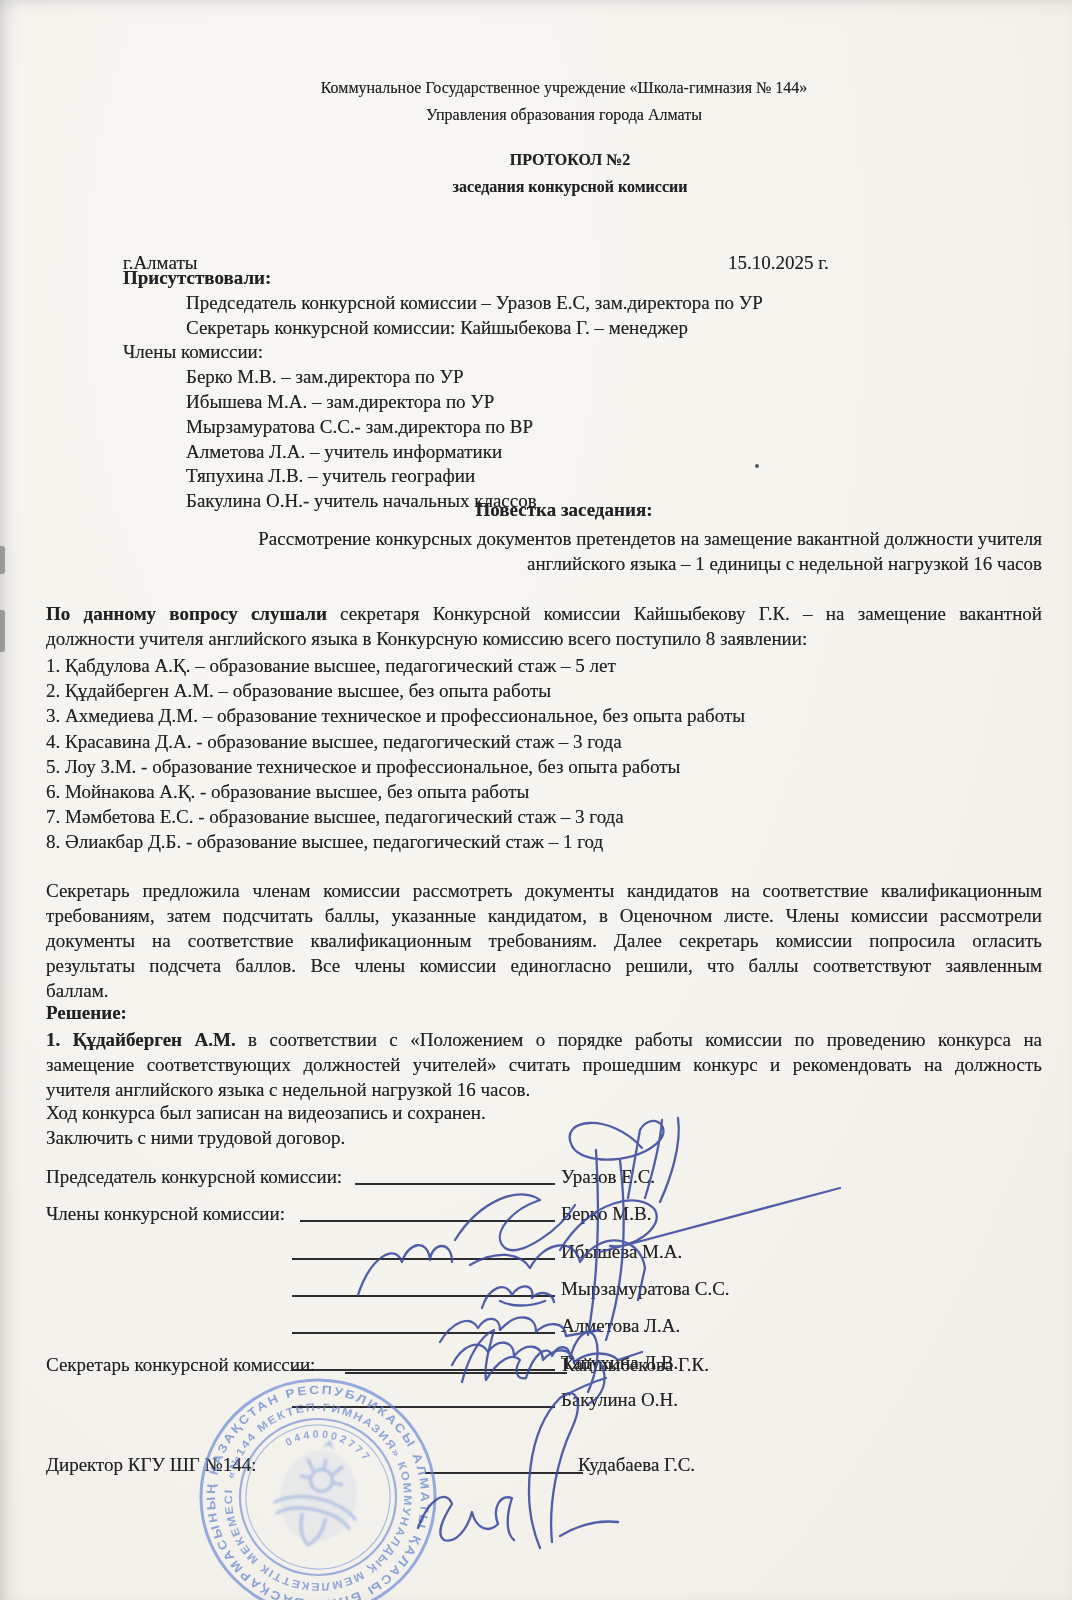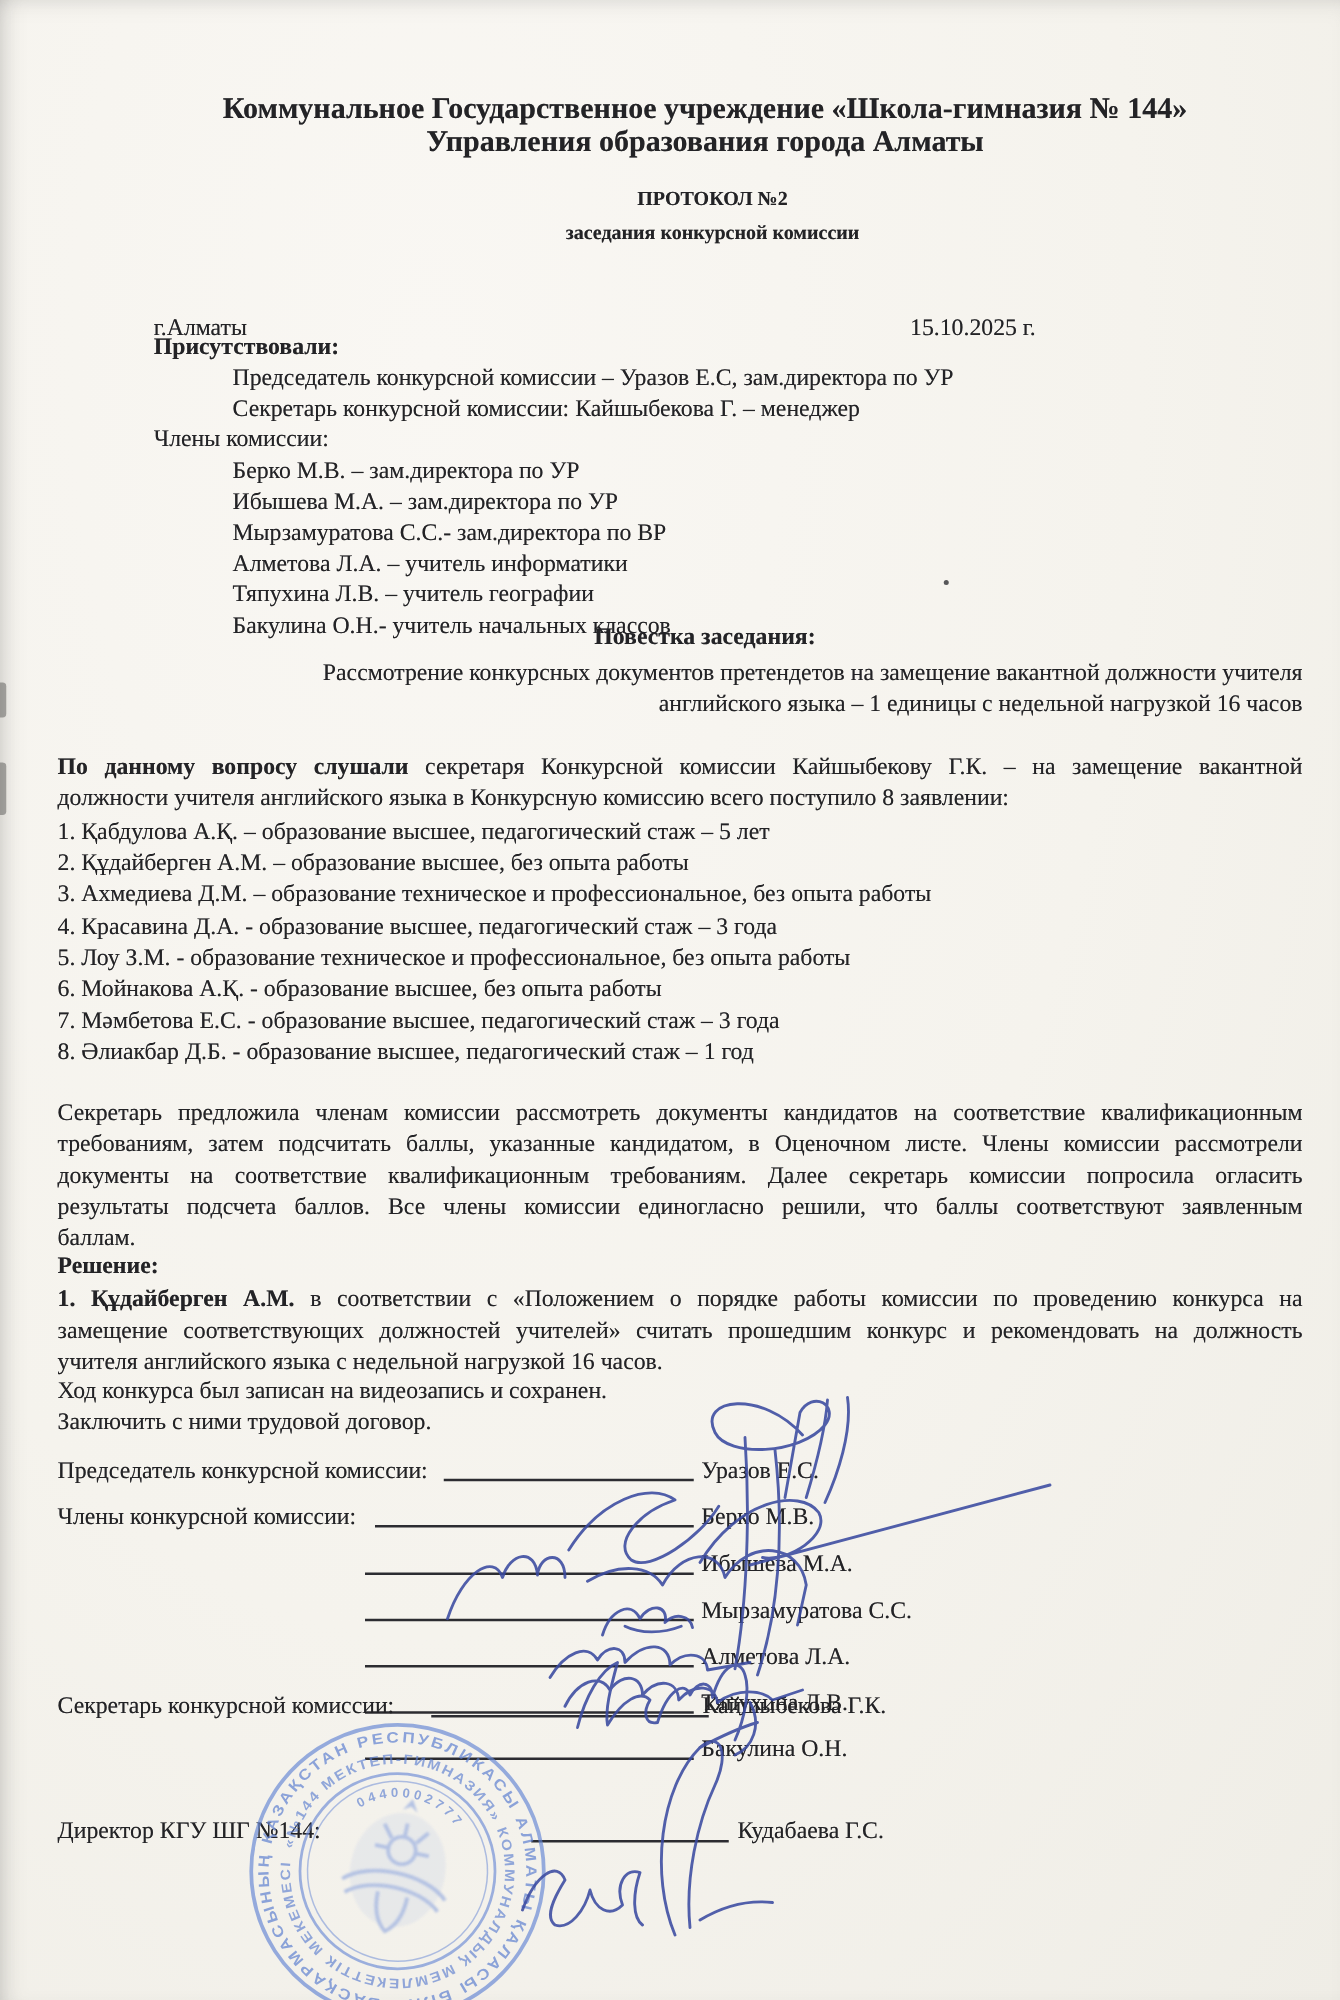--- a/index.html
+++ b/index.html
@@ -8,21 +8,21 @@
     background:#f5f3ee;
     background-image:radial-gradient(ellipse at 32% 18%, #f9f7f3 0%, #f5f3ed 55%, #efede6 100%);
     box-shadow:inset 14px 0 20px -14px rgba(90,90,88,.35), inset 0 12px 20px -14px rgba(120,120,118,.28);
     font-family:"Liberation Serif","DejaVu Serif",serif;
     color:#232326;font-size:19px;
   }
   .abs{position:absolute;}
   .center{text-align:center;}
   .bold{font-weight:bold;}
   .soft{text-shadow:0 0 .5px rgba(45,45,50,.55);}
-  .hdr{top:74px;left:70px;right:14px;font-weight:bold;font-size:24px;line-height:27px;}
+  .hdr{top:74px;left:70px;right:14px;font-weight:normal;font-size:16px;line-height:27px;}
   .ttl{top:146px;left:82px;right:14px;font-weight:bold;font-size:16px;line-height:27px;}
   .daterow{top:217px;left:46px;right:30px;height:26px;margin-top:35px;}
   .city{position:absolute;left:77px;top:0;}
   .date{position:absolute;left:682px;top:0;}
   .presence{top:266px;left:46px;right:30px;line-height:24.8px;}
   .ind77{margin-left:77px;}
   .ind140{margin-left:140px;}
   .agendahead{top:499px;left:70px;right:14px;font-weight:bold;}
   .agendalines{top:526px;left:46px;right:30px;line-height:25px;text-align:right;}
   .heard{top:601px;left:46px;right:30px;line-height:25.2px;}
@@ -37,21 +37,21 @@
   .sigrow{position:relative;height:25.2px;margin-top:12px;}
   .siglabel{position:absolute;left:0;bottom:1px;white-space:nowrap;}
   .sigline{position:absolute;bottom:4px;border-bottom:2px solid #2c2c31;height:0;}
   .signame{position:absolute;left:515px;bottom:1px;white-space:nowrap;}
   .secrow{top:1349px;left:46px;right:30px;height:30px;}
   .dirrow{top:1449px;left:46px;right:30px;height:30px;}
   .secrow .siglabel,.dirrow .siglabel{bottom:3px;}
   .secrow .sigline{left:299px;width:222px;bottom:5px;}
   .secrow .signame{left:516px;bottom:3px;}
   .dirrow .sigline{left:379px;width:158px;bottom:5px;}
-  .dirrow .signame{left:544px;bottom:3px;}
+  .dirrow .signame{left:532px;bottom:3px;}
   .r0 .sigline{left:309px;width:200px;}
   .r1 .sigline{left:254px;width:255px;}
   .rr .sigline{left:246px;width:263px;}
   .inkdot{top:464px;left:755px;width:4px;height:4px;border-radius:50%;background:#2f2f33;opacity:.8;}
   .smudge{left:0;width:5px;background:#4a4a48;opacity:.45;border-radius:0 3px 3px 0;}
   .overlay{top:0;left:0;width:1072px;height:1600px;pointer-events:none;}
 </style>
 </head>
 <body>
 

